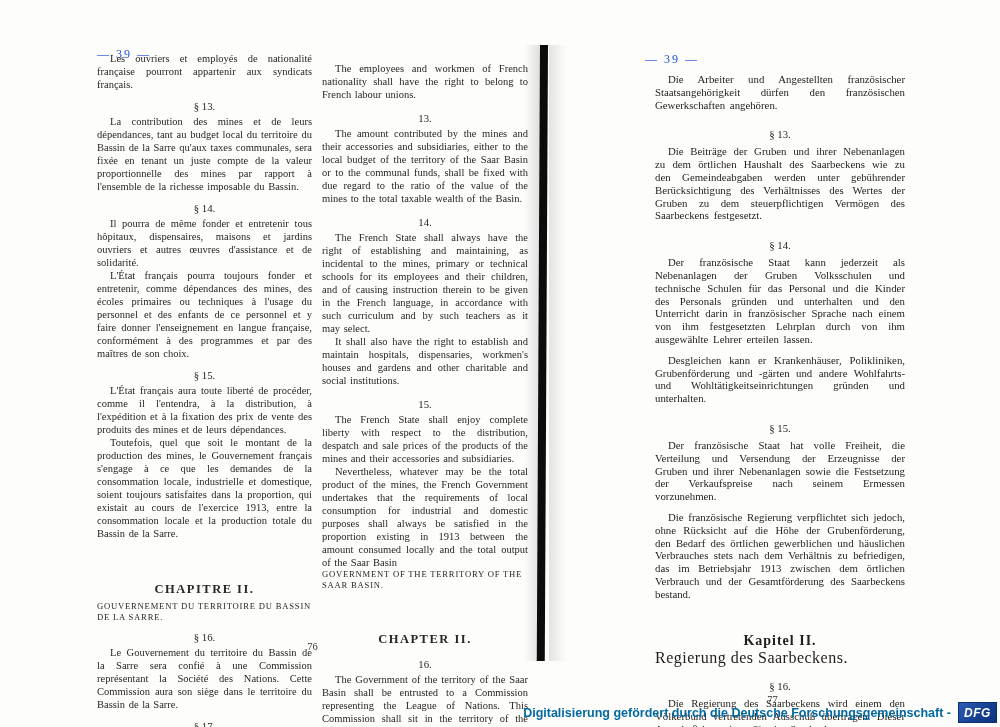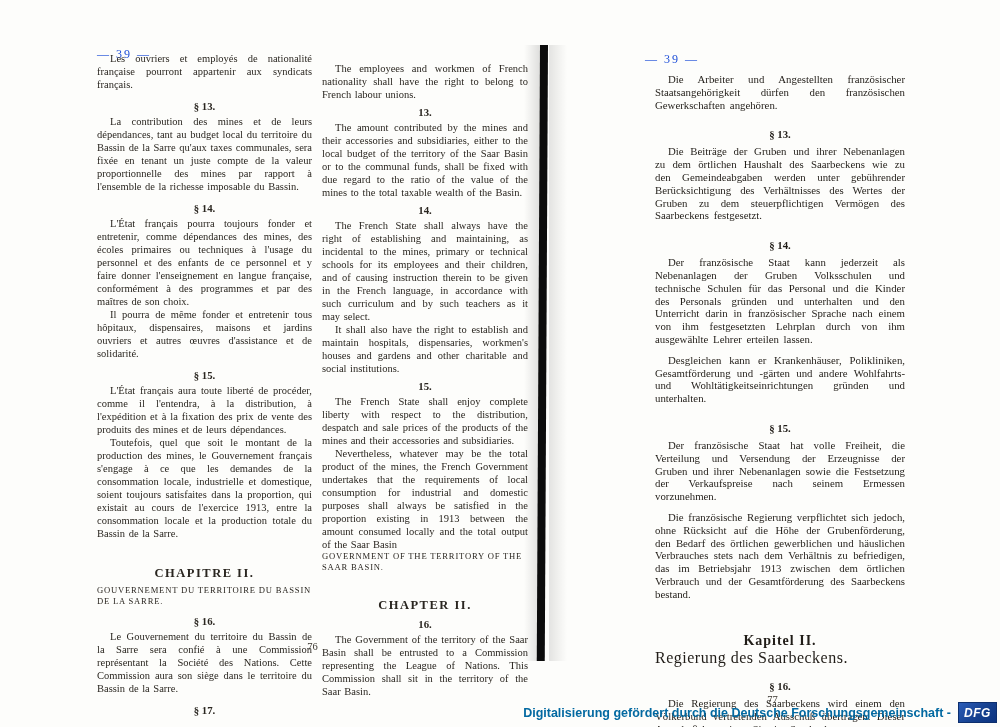--- a/index.html
+++ b/index.html
@@ -36,44 +36,43 @@
     text-indent: 13px;
     word-spacing: 1px;
   }
   .col .ph {
     text-align: center;
     text-indent: 0;
     font-size: 10.8px;
     line-height: 13px;
     margin-top: 9px;
     margin-bottom: 2px;
-    font-weight: bold;
   }
   .col .ct {
     text-align: center;
     text-indent: 0;
     font-weight: bold;
     font-size: 12.5px;
     letter-spacing: 1.5px;
-    margin-top: 26px;
+    margin-top: 42px;
     margin-bottom: 4px;
   }
   .col .cs {
     text-align: left;
     text-indent: 0;
     font-size: 8.6px;
     letter-spacing: 0.8px;
     line-height: 10.5px;
     margin-bottom: 3px;
     text-transform: uppercase;
   }
 
   #col-fr { left: 97px;  top: 52px; width: 215px; }
   #col-en { left: 322px; top: 62px; width: 206px; }
-  #col-en .ph { margin-top: 5px; }
+  #col-en .ph { margin-top: 11px; }
 
   
   #col-de { left: 655px; top: 73px; width: 250px; color: #211d18; }
   #col-de .p  { font-size: 10.8px; line-height: 12.8px; word-spacing: 2px; }
   #col-de .ph { margin-top: 17px; margin-bottom: 4px; }
   #col-de .ct { margin-top: 32px; font-size: 14px; letter-spacing: 1px; }
   #col-de .cs { font-size: 16px; text-transform: none; letter-spacing: 0.5px; margin-bottom: 2px; }
   #col-de .sp { margin-top: 8px; } 
 
   
@@ -123,22 +122,22 @@
 <div class="abs page-number" style="left:97px; top:641px; width:431px;">76</div>
 
 <div class="abs page-header" style="left:645px; top:52px; width:255px;">— 39 —</div>
 <div class="abs page-number" style="left:645px; top:650px; width:255px;margin-top:44px;">77</div>
 
 <div id="col-fr" class="abs col">
     <div class="blk p">Les ouvriers et employés de nationalité française pourront appartenir aux syndicats français.</div>
     <div class="blk ph">§ 13.</div>
     <div class="blk p">La contribution des mines et de leurs dépendances, tant au budget local du territoire du Bassin de la Sarre qu'aux taxes communales, sera fixée en tenant un juste compte de la valeur proportionnelle des mines par rapport à l'ensemble de la richesse imposable du Bassin.</div>
     <div class="blk ph">§ 14.</div>
+    <div class="blk p">Il pourra de même fonder et entretenir tous hôpitaux, dispensaires, maisons et jardins ouvriers et autres œuvres d'assistance et de solidarité.</div>
     <div class="blk p">L'État français pourra toujours fonder et entretenir, comme dépendances des mines, des écoles primaires ou techniques à l'usage du personnel et des enfants de ce personnel et y faire donner l'enseignement en langue française, conformément à des programmes et par des maîtres de son choix.</div>
-    <div class="blk p">Il pourra de même fonder et entretenir tous hôpitaux, dispensaires, maisons et jardins ouvriers et autres œuvres d'assistance et de solidarité.</div>
     <div class="blk ph">§ 15.</div>
     <div class="blk p">L'État français aura toute liberté de procéder, comme il l'entendra, à la distribution, à l'expédition et à la fixation des prix de vente des produits des mines et de leurs dépendances.</div>
     <div class="blk p">Toutefois, quel que soit le montant de la production des mines, le Gouvernement français s'engage à ce que les demandes de la consommation locale, industrielle et domestique, soient toujours satisfaites dans la proportion, qui existait au cours de l'exercice 1913, entre la consommation locale et la production totale du Bassin de la Sarre.</div>
     <div class="blk ct">CHAPITRE II.</div>
     <div class="blk cs">GOUVERNEMENT DU TERRITOIRE DU BASSIN DE LA SARRE.</div>
     <div class="blk ph">§ 16.</div>
     <div class="blk p">Le Gouvernement du territoire du Bassin de la Sarre sera confié à une Commission représentant la Société des Nations. Cette Commission aura son siège dans le territoire du Bassin de la Sarre.</div>
     <div class="blk ph">§ 17.</div>
   </div>
 <div id="col-en" class="abs col">
@@ -155,21 +154,21 @@
     <div class="blk ct">CHAPTER II.</div>
     <div class="blk ph">16.</div>
     <div class="blk p">The Government of the territory of the Saar Basin shall be entrusted to a Commission representing the League of Nations. This Commission shall sit in the territory of the Saar Basin.</div>
   </div>
 <div id="col-de" class="abs col">
     <div class="blk p">Die Arbeiter und Angestellten französischer Staatsangehörigkeit dürfen den französischen Gewerkschaften angehören.</div>
     <div class="blk ph">§ 13.</div>
     <div class="blk p">Die Beiträge der Gruben und ihrer Nebenanlagen zu dem örtlichen Haushalt des Saarbeckens wie zu den Gemeindeabgaben werden unter gebührender Berücksichtigung des Verhältnisses des Wertes der Gruben zu dem steuerpflichtigen Vermögen des Saarbeckens festgesetzt.</div>
     <div class="blk ph">§ 14.</div>
     <div class="blk p">Der französische Staat kann jederzeit als Nebenanlagen der Gruben Volksschulen und technische Schulen für das Personal und die Kinder des Personals gründen und unterhalten und den Unterricht darin in französischer Sprache nach einem von ihm festgesetzten Lehrplan durch von ihm ausgewählte Lehrer erteilen lassen.</div>
-    <div class="blk p sp">Desgleichen kann er Krankenhäuser, Polikliniken, Gesamtförderung und -gärten und andere Wohlfahrts- und Wohltätigkeitseinrichtungen gründen und unterhalten.</div>
+    <div class="blk p sp">Desgleichen kann er Krankenhäuser, Polikliniken, Grubenförderung und -gärten und andere Wohlfahrts- und Wohltätigkeitseinrichtungen gründen und unterhalten.</div>
     <div class="blk ph">§ 15.</div>
     <div class="blk p">Der französische Staat hat volle Freiheit, die Verteilung und Versendung der Erzeugnisse der Gruben und ihrer Nebenanlagen sowie die Festsetzung der Verkaufspreise nach seinem Ermessen vorzunehmen.</div>
     <div class="blk p sp">Die französische Regierung verpflichtet sich jedoch, ohne Rücksicht auf die Höhe der Grubenförderung, den Bedarf des örtlichen gewerblichen und häuslichen Verbrauches stets nach dem Verhältnis zu befriedigen, das im Betriebsjahr 1913 zwischen dem örtlichen Verbrauch und der Gesamtförderung des Saarbeckens bestand.</div>
     <div class="blk ct">Kapitel II.</div>
     <div class="blk cs">Regierung des Saarbeckens.</div>
     <div class="blk ph">§ 16.</div>
     <div class="blk p">Die Regierung des Saarbeckens wird einem den Völkerbund vertretenden Ausschuß übertragen. Dieser Ausschuß hat seinen Sitz im Saarbecken.</div>
   </div>
 
 <div id="gutter-shadow-l" class="abs"></div>

